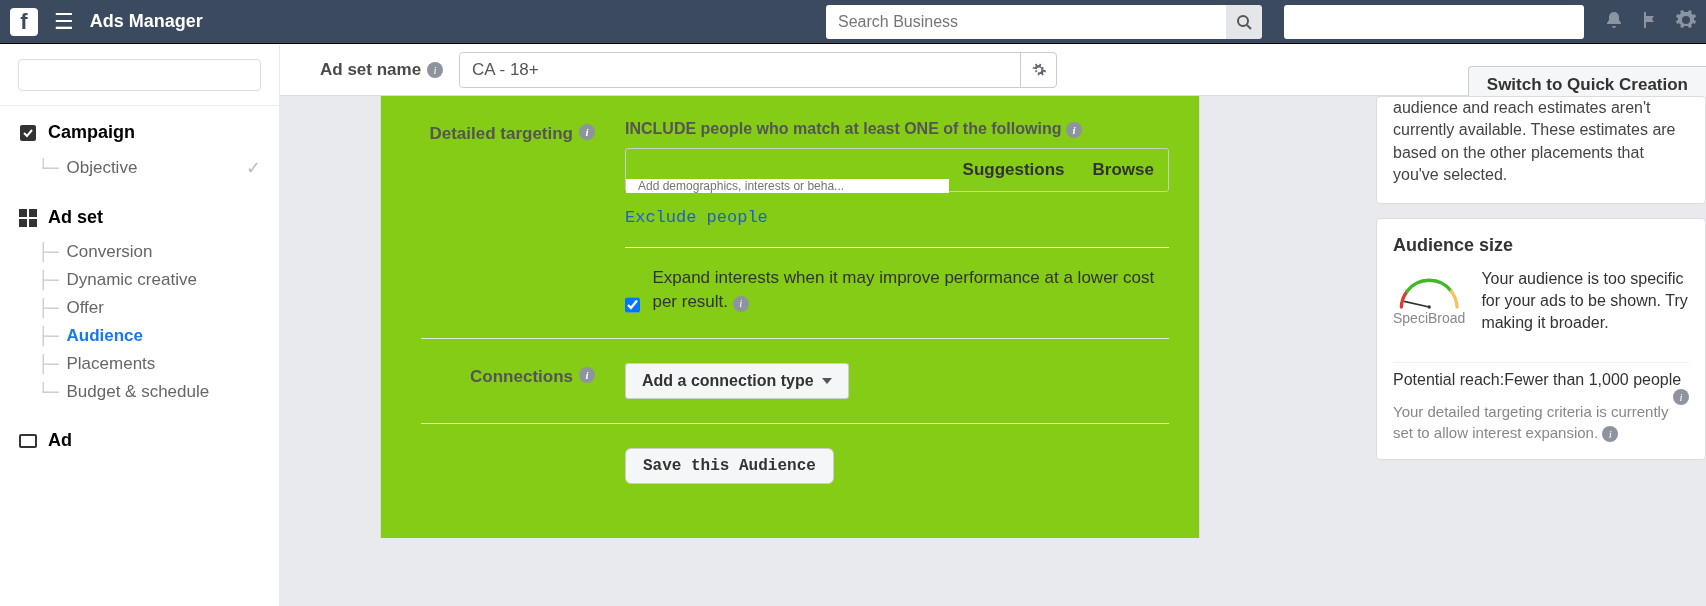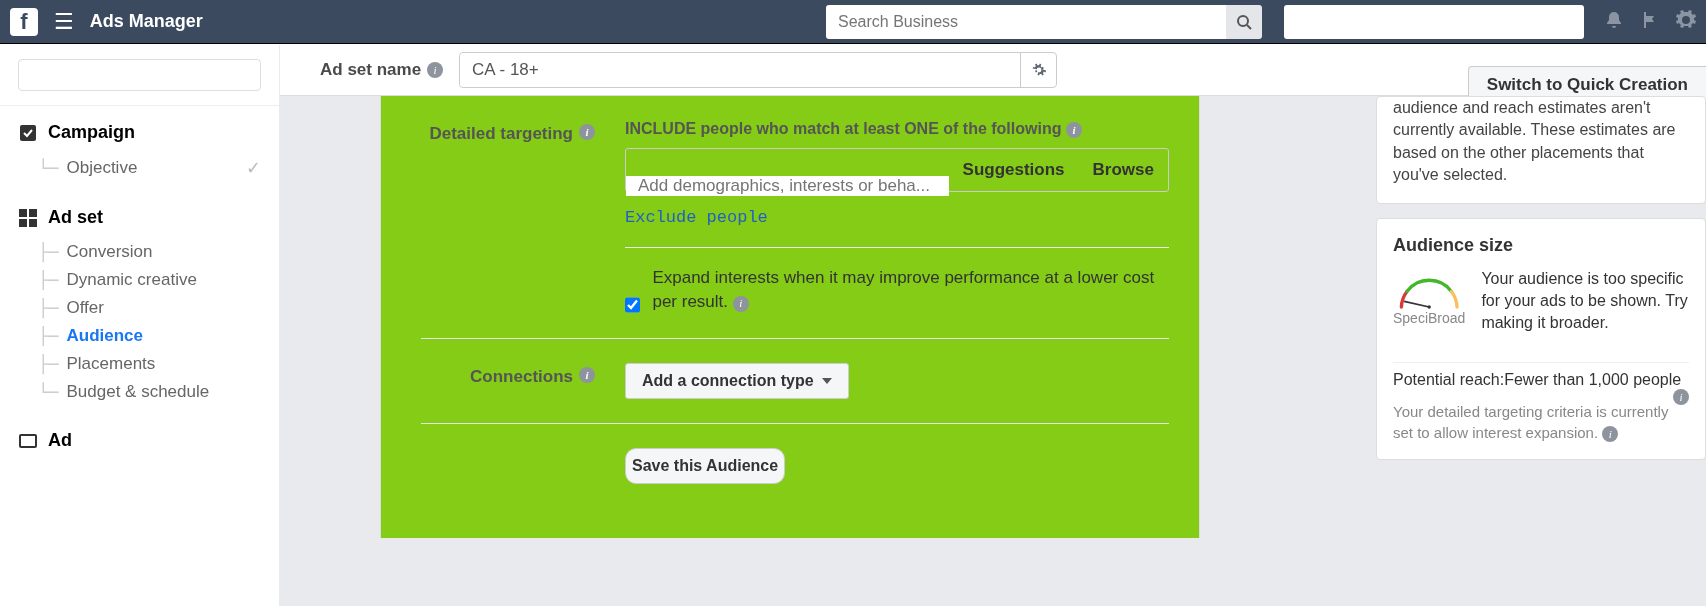--- a/index.html
+++ b/index.html
@@ -36,28 +36,28 @@
 .section.active-sec { border-left: 3px solid #1877f2; margin-left: -3px; }
 
 .main { flex: 1; padding: 0; margin-left: 280px; display: flex; position: relative; }
 .form-card { background: #84cc16; margin: 0 auto; width: 820px; padding: 0 30px 30px 40px; border-left: 1px solid #ddd; border-right: 1px solid #ddd; margin-left: 100px; }
 .form-row { display: flex; padding: 24px 0; border-bottom: 1px solid #e5e5e5; }
 .form-row:last-child { border-bottom: none; }
 .row-label { width: 180px; text-align: right; font-size: 17px; color: #555; font-weight: 600; padding-right: 6px; display: flex; align-items: flex-start; justify-content: flex-end; gap: 6px; padding-top: 4px; }
 .row-body { flex: 1; padding-left: 24px; }
 .include-label { font-size: 16px; font-weight: 700; color: #555; margin-bottom: 10px; }
 .dt-input-wrap { border: 1px solid #ccc; border-radius: 3px; display: flex; align-items: center; height: 44px; }
-.dt-input { flex: 1; border: none; padding: 0 12px; font-size: 17px; color: #888; margin-top: 32px; }
+.dt-input { flex: 1; border: none; padding: 0 12px; font-size: 12px; color: #888; margin-top: 32px; }
 .dt-link { font-size: 17px; font-weight: 700; color: #333; padding: 0 14px; cursor: pointer; }
 .exclude-link { color: #2160c4; font-size: 17px; margin-top: 16px; display: inline-block; cursor: pointer; font-family: Liberation Mono, monospace; }
 .checkbox-row { display: flex; gap: 12px; margin-top: 20px; align-items: flex-end; padding-top: 18px; border-top: 1px solid #eee; }
 .checkbox-row input { width: 18px; height: 18px; margin-top: 3px; cursor: pointer; }
 .checkbox-row label { font-size: 17px; color: #333; line-height: 1.4; }
 .conn-btn { background: #f5f6f7; border: 1px solid #ccc; border-radius: 3px; padding: 8px 16px; font-size: 16px; font-weight: 600; color: #333; cursor: pointer; display: inline-flex; align-items: center; gap: 8px; }
-.save-btn { background: #f5f6f7; border: 1px solid #ccc; border-radius: 11px; padding: 8px 6px; font-size: 16px; font-weight: 600; color: #333; cursor: pointer; }
+.save-btn { background: #f5f6f7; border: 1px solid #ccc; border-radius: 6px; padding: 8px 17px; font-size: 16px; font-weight: 600; color: #333; cursor: pointer; font-family: Liberation Mono, monospace; }
 
 .rightpanel { width: 330px; position: absolute; right: 0; top: 0; }
 .note-card { background: #fff; border: 1px solid #ddd; border-radius: 4px; padding: 0 16px 16px; margin-bottom: 14px; font-size: 16px; color: #444; line-height: 1.4; }
 .aud-card { background: #fff; border: 1px solid #ddd; border-radius: 4px; padding: 16px; }
 .aud-title { font-size: 18px; font-weight: 700; color: #333; margin-bottom: 12px; }
 .gauge-row { display: flex; gap: 16px; align-items: flex-start; margin-bottom: 14px; }
 .gauge { width: 130px; height: 80px; position: relative; }
 .gauge svg { width: 100%; }
 .gauge-labels { display: flex; justify-content: space-between; font-size: 14px; color: #888; margin-top: -6px; }
 .aud-msg { font-size: 16px; color: #333; line-height: 1.4; }

